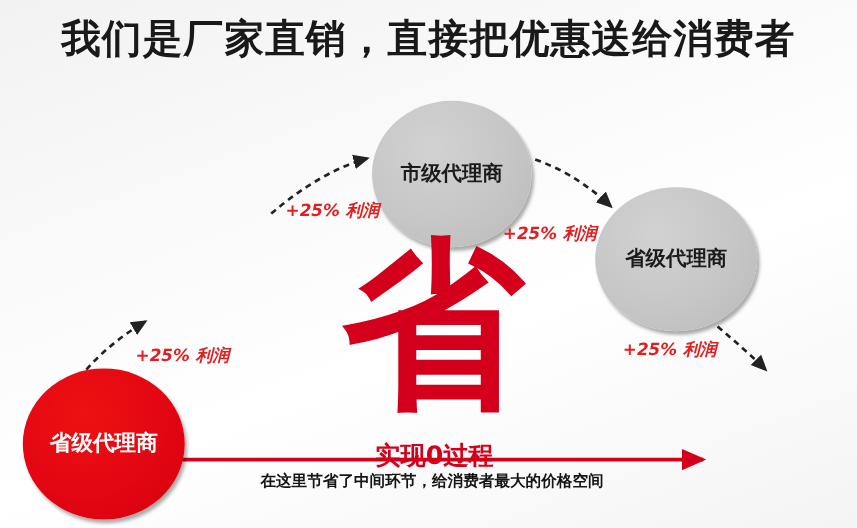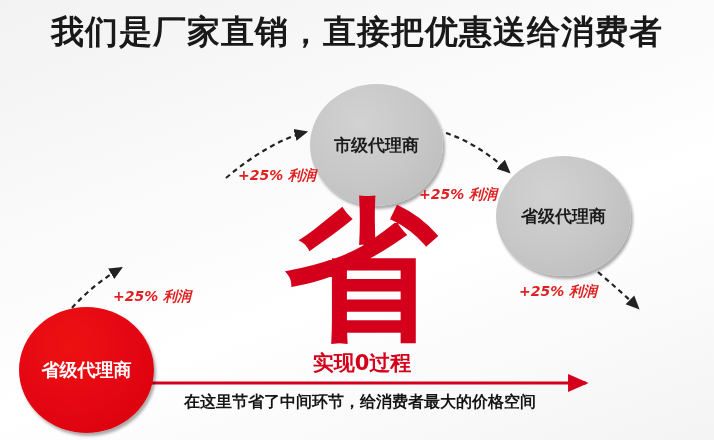--- a/index.html
+++ b/index.html
@@ -110,38 +110,38 @@
     line-height: 150px;
     font-weight: bold;
     color: #d4001b;
     font-family: "DejaVu Sans", "Liberation Sans", sans-serif;
   }
 
   
   .sub-claim {
     position: absolute;
     left: 262px;
-    top: 349px;
+    top: 366px;
     width: 200px;
     text-align: center;
     font-size: 21px;
     font-weight: bold;
     color: #d4001b;
     white-space: nowrap;
     font-family: "DejaVu Sans", "Liberation Sans", sans-serif;
   }
 
   
   .caption {
     position: absolute;
     left: 110px;
     top: 392px;
     width: 500px;
     text-align: center;
-    font-size: 16px;
+    font-size: 13px;
     font-weight: bold;
     color: #151515;
     white-space: nowrap;
     font-family: "DejaVu Sans", "Liberation Sans", sans-serif;
   }
 </style>
 </head>
 <body>
 
 <div id="poster">

